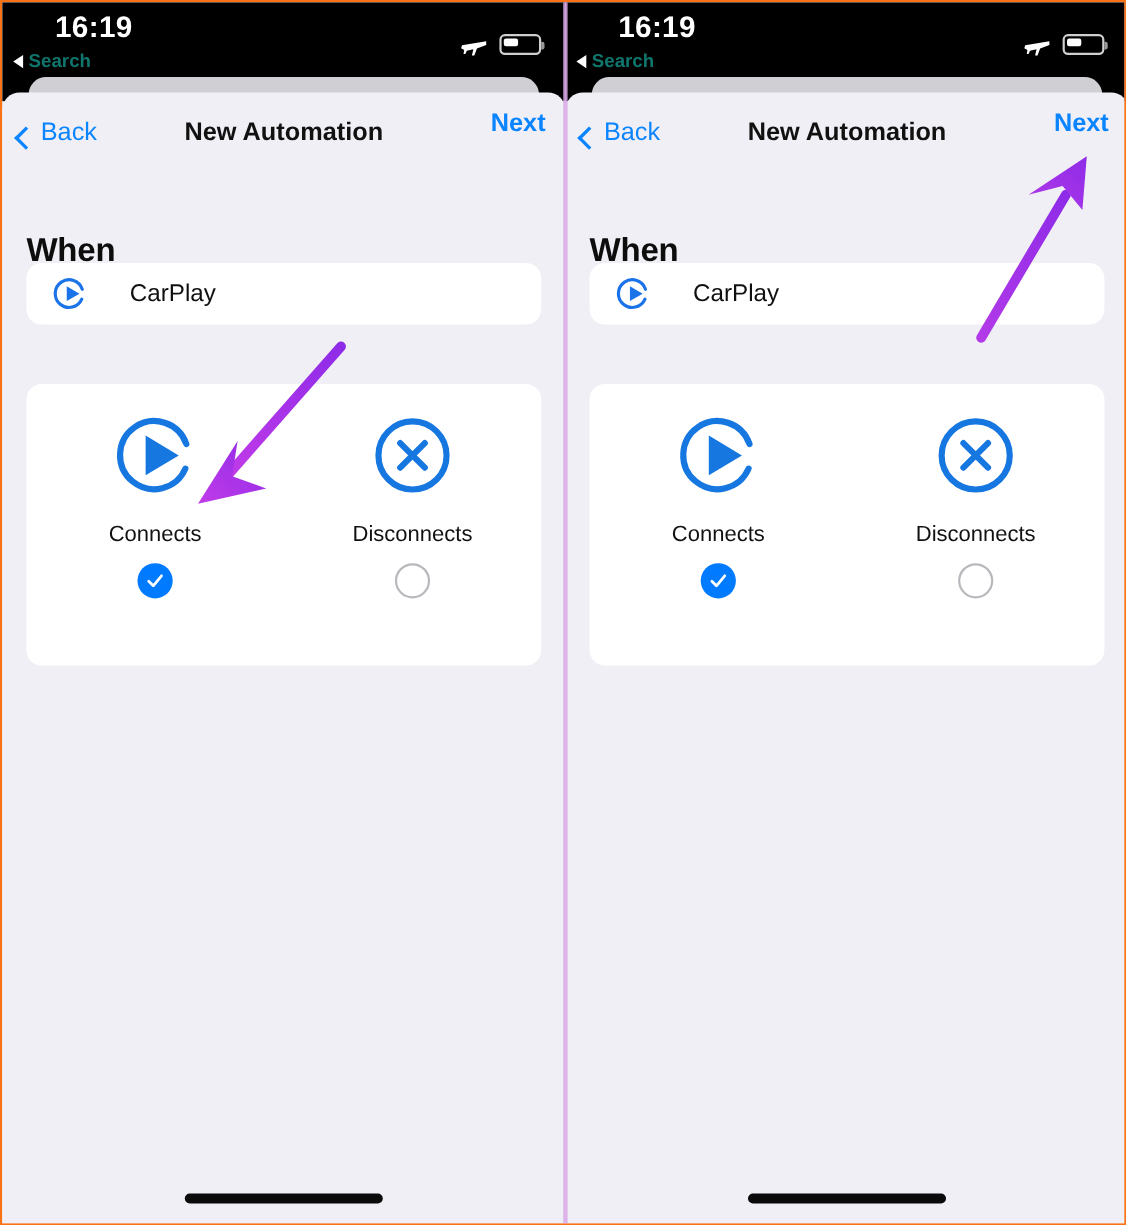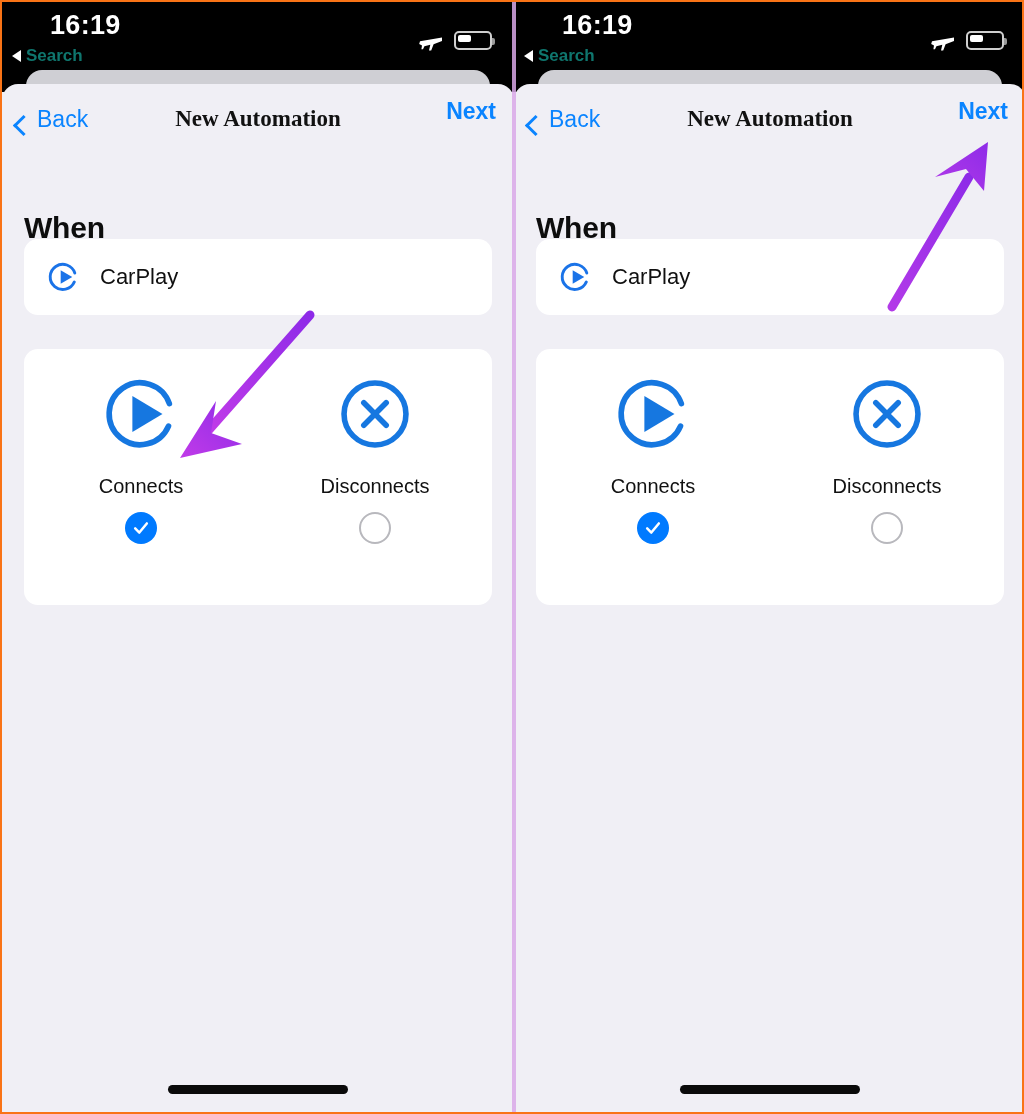--- a/index.html
+++ b/index.html
@@ -159,21 +159,20 @@
     margin-right: 2px;
   }
   .nav-title {
     position: absolute;
     left: 0; right: 0;
     top: 22px;
     text-align: center;
     font-size: 23px;
     font-weight: bold;
     color: #111111;
-    font-family: Liberation Serif, serif;
   }
   .nav-next {
     position: absolute;
     right: 18px;
     top: 14px;
     color: #0a84ff;
     font-size: 23px;
     font-weight: bold;
   }
 
@@ -192,25 +191,25 @@
   .card {
     position: absolute;
     left: 22px;
     width: 468px;
     background: #ffffff;
     border-radius: 14px;
     box-sizing: border-box;
   }
   .card-trigger {
     top: 155px;
-    height: 76px;
+    height: 56px;
     display: flex;
     align-items: center;
     padding-left: 22px;
-    gap: 18px;
+    gap: 36px;
   }
   .card-trigger .trigger-label {
     font-size: 22px;
     color: #101010;
   }
 
   .card-options {
     top: 265px;
     height: 256px;
     display: flex;

